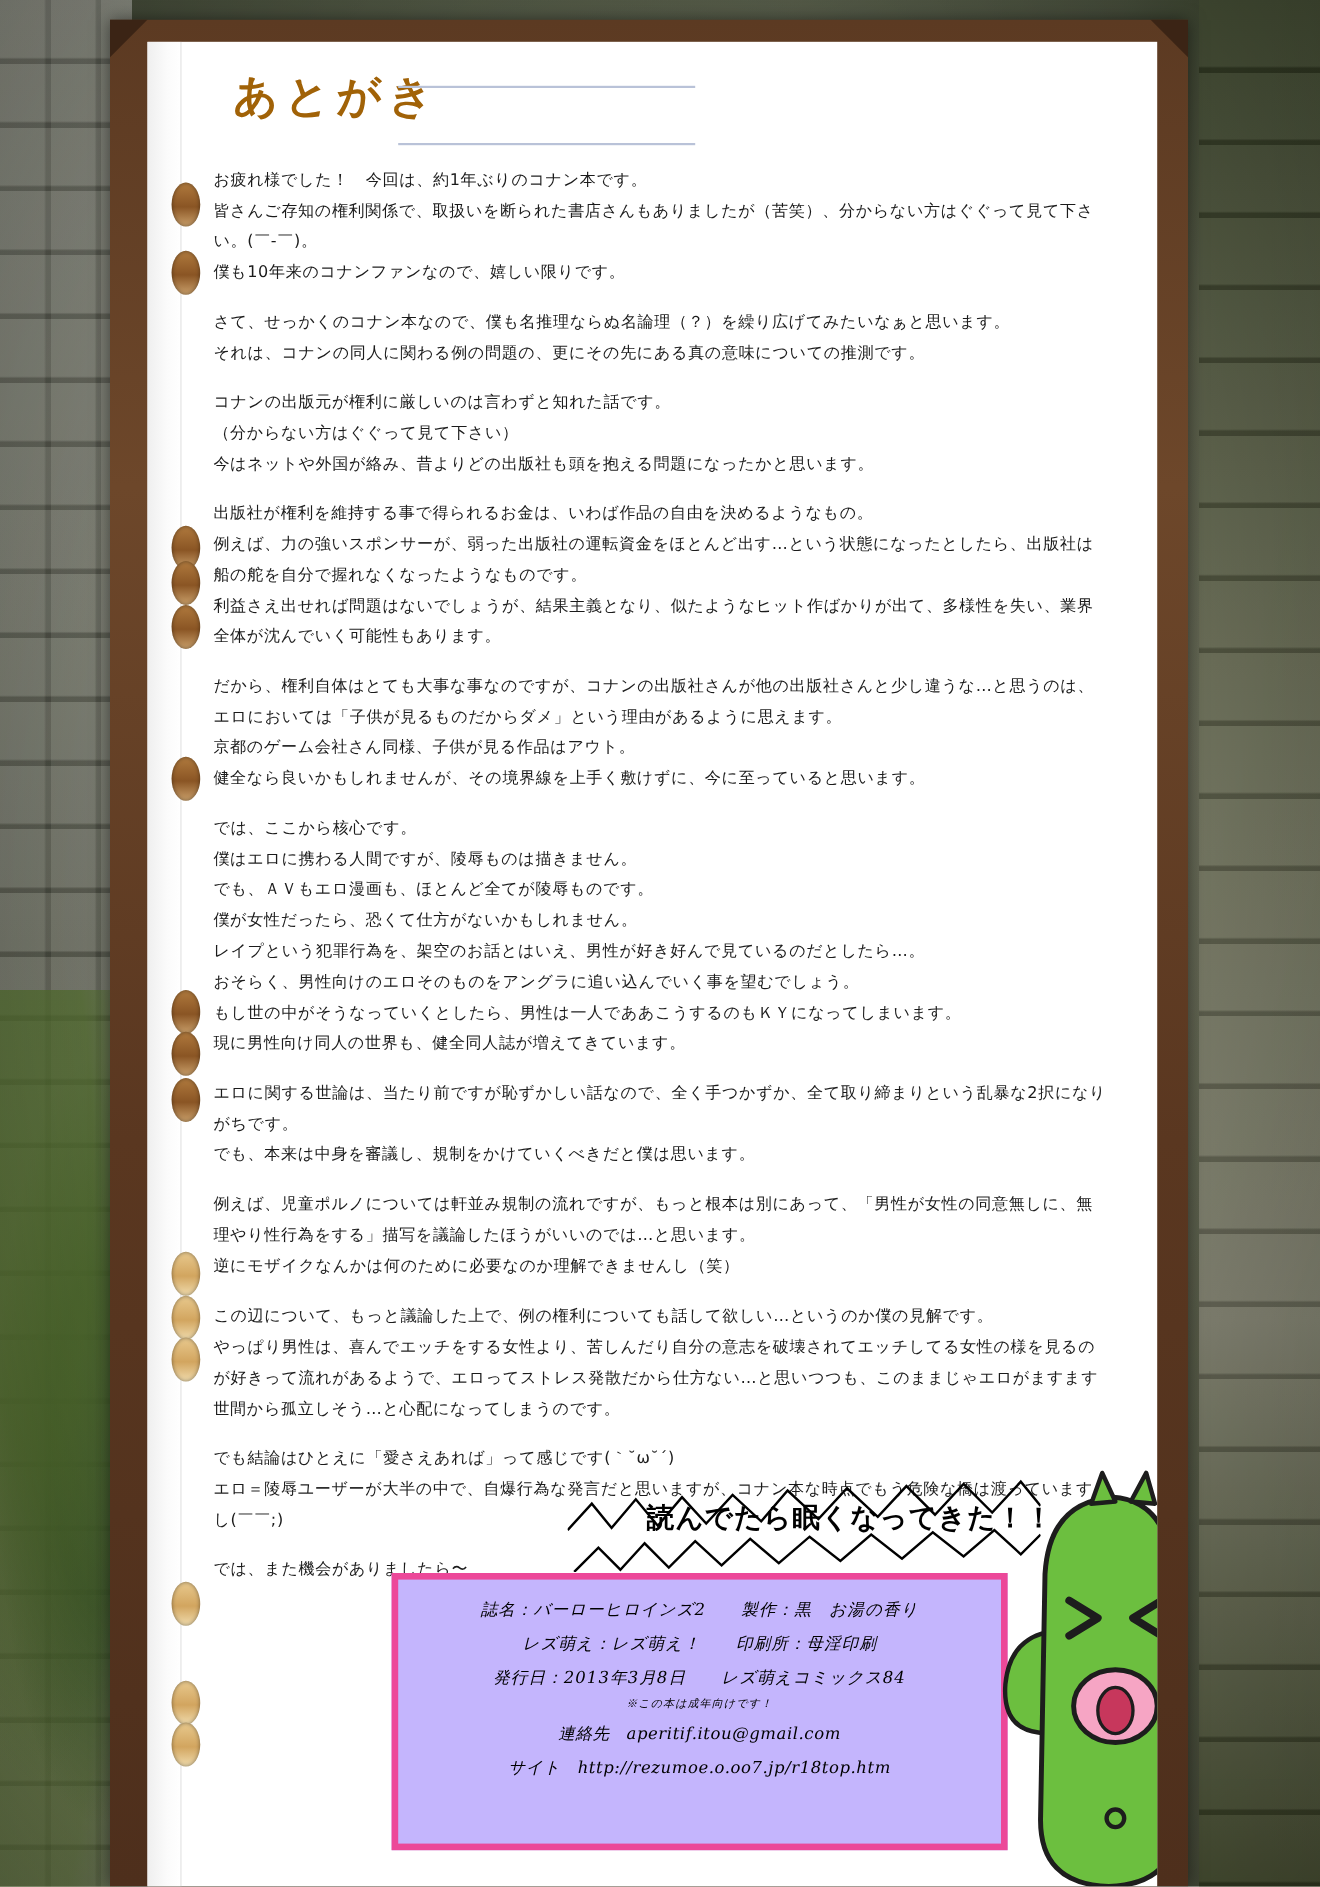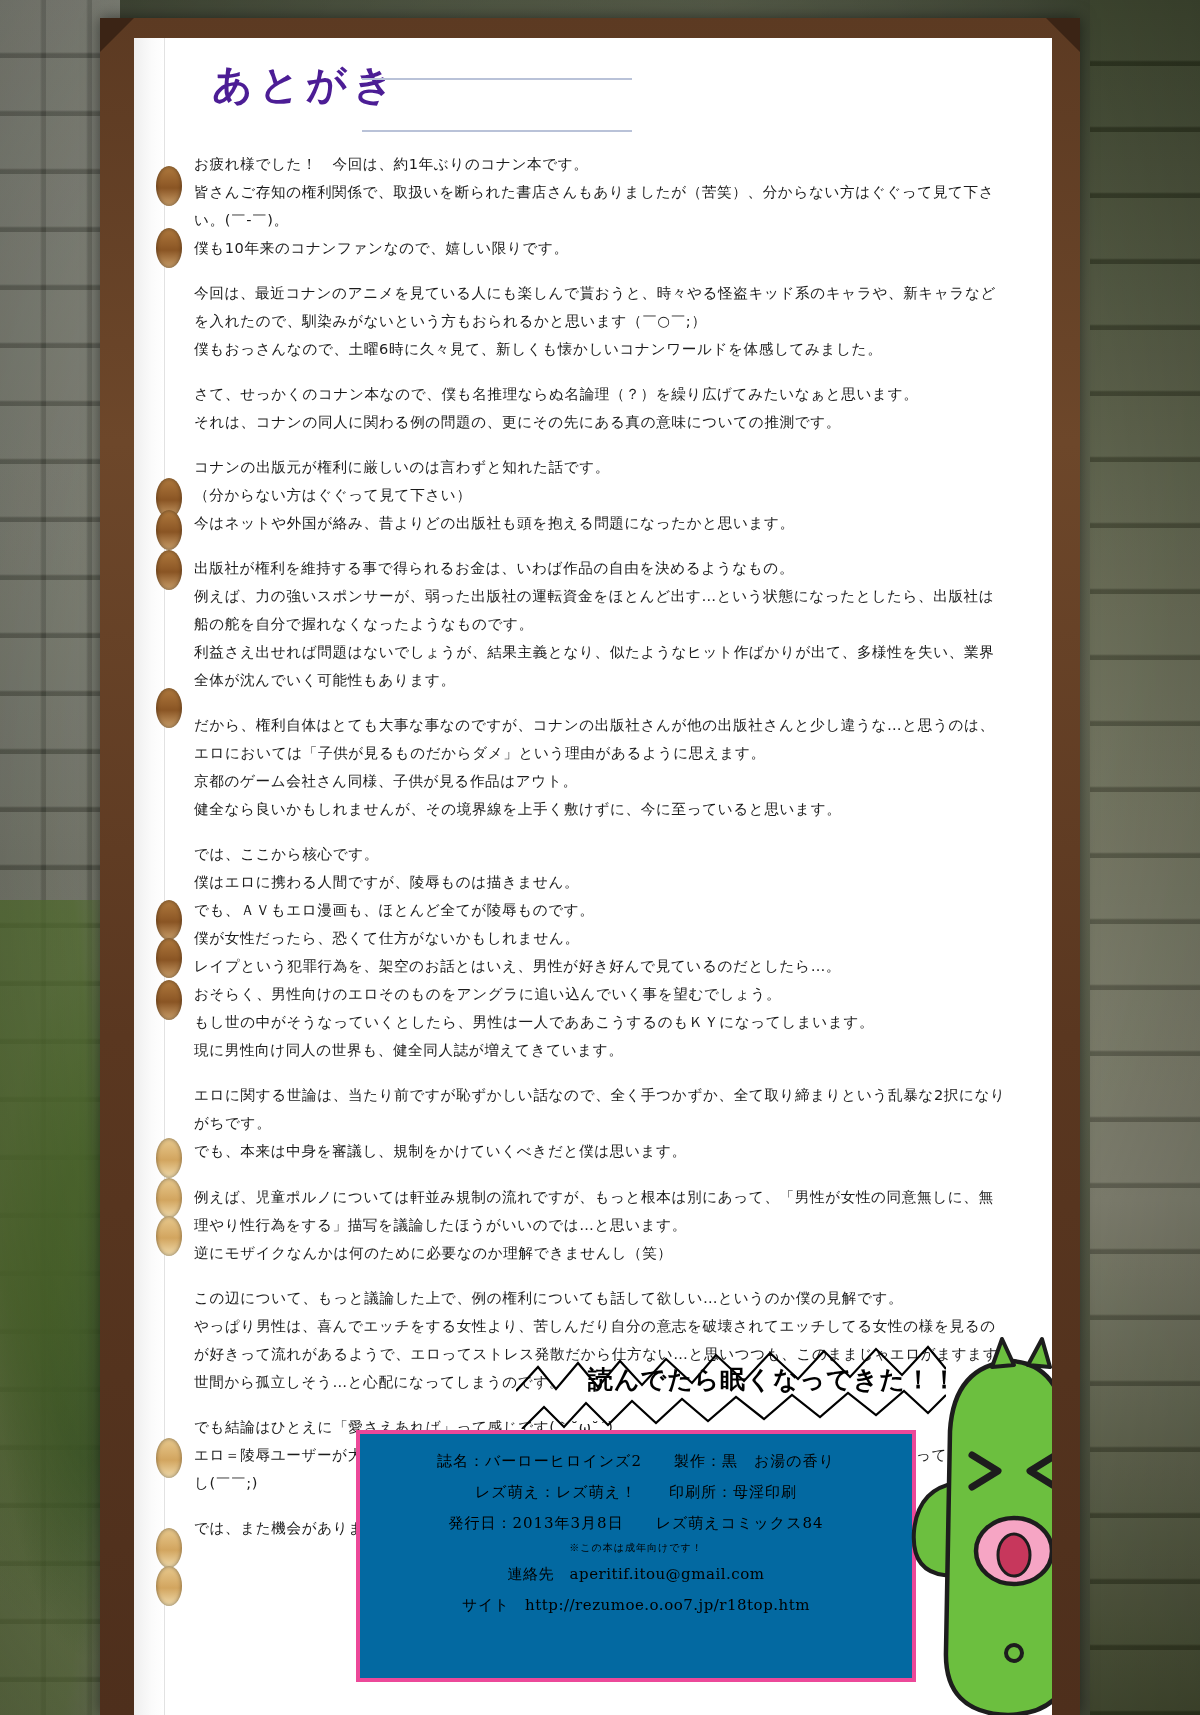--- a/index.html
+++ b/index.html
@@ -115,25 +115,25 @@
   }
 
   
   .heading-wrap {
     position: absolute;
     left: 78px;
     top: 28px;
     width: 420px;
   }
   .heading-title {
-    font-family: Liberation Mono, monospace;
+    font-family: Liberation Sans, sans-serif;
     font-size: 40px;
     font-weight: bold;
     letter-spacing: 6px;
-    color: #4c1d95;
+    color: #a16207;
     line-height: 1.1;
   }
   .heading-rule {
     position: absolute;
     left: 150px;
     top: 12px;
     width: 270px;
     height: 50px;
     border-top: 2px solid #b9c2d8;
     border-bottom: 2px solid #b9c2d8;
@@ -177,30 +177,31 @@
     white-space: nowrap;
   }
 
   
   .colophon {
     position: absolute;
     left: 222px;
     top: 1392px;
     width: 560px;
     height: 252px;
-    border: 4px solid #ec4899;
-    background: #0369a1;
+    border: 6px solid #ec4899;
+    background: #c4b5fd;
     box-sizing: border-box;
     text-align: center;
     font-family: "DejaVu Serif", "Liberation Serif", serif;
     font-size: 15px;
     line-height: 2.05;
     color: #000;
     padding-top: 12px;
     letter-spacing: 1px;
+    font-style: italic;
   }
   .colophon .row { white-space: pre; }
   .colophon .small { font-size: 10px; }
   .colophon .mono { font-family: "DejaVu Serif", serif; letter-spacing: 0.5px; }
 
   
   .cactus {
     position: absolute;
     left: 762px;
     top: 1295px;
@@ -244,22 +245,20 @@
 
   <div class="heading-wrap">
     <div class="heading-rule"></div>
     <div class="heading-title">あとがき</div>
   </div>
 
   <div class="body-text">
     <p class="para">お疲れ様でした！　今回は、約1年ぶりのコナン本です。
 皆さんご存知の権利関係で、取扱いを断られた書店さんもありましたが（苦笑）、分からない方はぐぐって見て下さい。(￣-￣)。
 僕も10年来のコナンファンなので、嬉しい限りです。</p>
-    <p class="para">今回は、最近コナンのアニメを見ている人にも楽しんで貰おうと、時々やる怪盗キッド系のキャラや、新キャラなどを入れたので、馴染みがないという方もおられるかと思います（￣○￣;）
-僕もおっさんなので、土曜6時に久々見て、新しくも懐かしいコナンワールドを体感してみました。</p>
     <p class="para">さて、せっかくのコナン本なので、僕も名推理ならぬ名論理（？）を繰り広げてみたいなぁと思います。
 それは、コナンの同人に関わる例の問題の、更にその先にある真の意味についての推測です。</p>
     <p class="para">コナンの出版元が権利に厳しいのは言わずと知れた話です。
 （分からない方はぐぐって見て下さい）
 今はネットや外国が絡み、昔よりどの出版社も頭を抱える問題になったかと思います。</p>
     <p class="para">出版社が権利を維持する事で得られるお金は、いわば作品の自由を決めるようなもの。
 例えば、力の強いスポンサーが、弱った出版社の運転資金をほとんど出す…という状態になったとしたら、出版社は船の舵を自分で握れなくなったようなものです。
 利益さえ出せれば問題はないでしょうが、結果主義となり、似たようなヒット作ばかりが出て、多様性を失い、業界全体が沈んでいく可能性もあります。</p>
     <p class="para">だから、権利自体はとても大事な事なのですが、コナンの出版社さんが他の出版社さんと少し違うな…と思うのは、エロにおいては「子供が見るものだからダメ」という理由があるように思えます。
 京都のゲーム会社さん同様、子供が見る作品はアウト。

